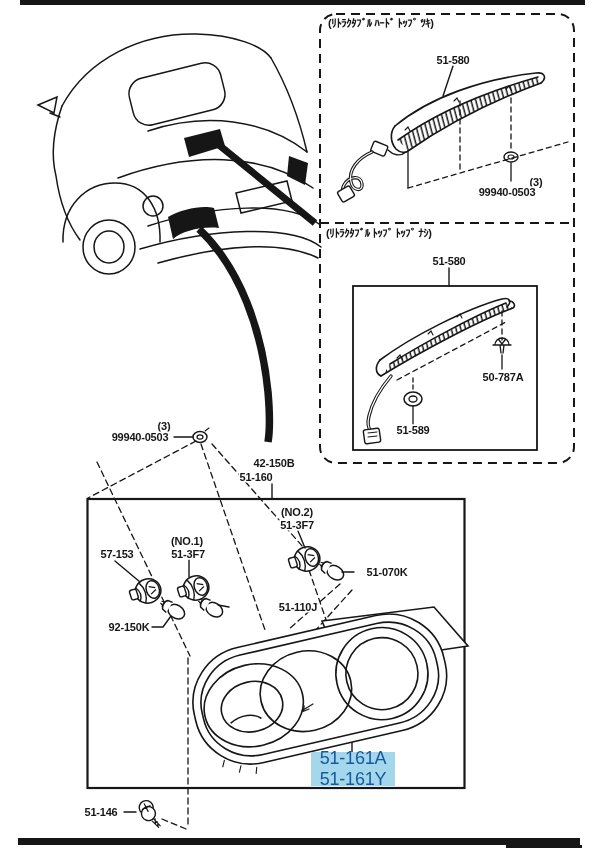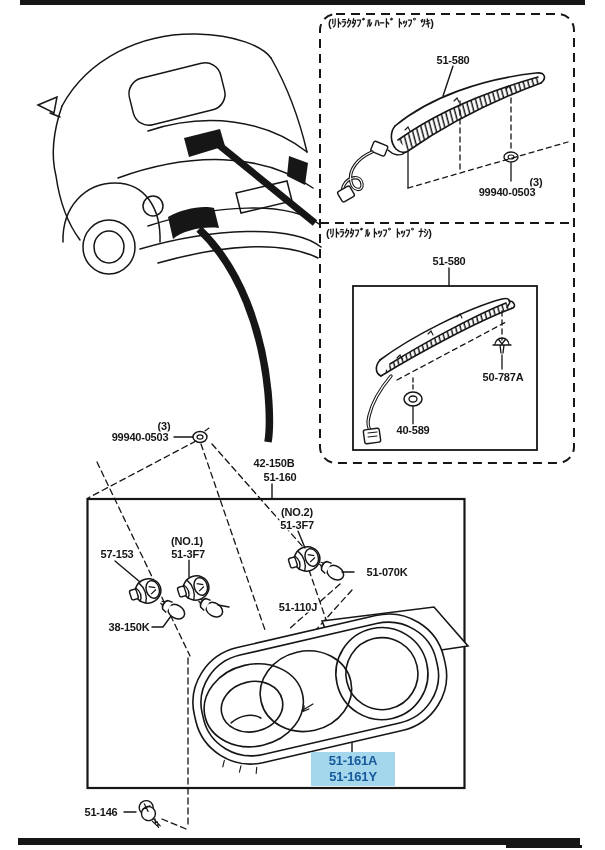--- a/index.html
+++ b/index.html
@@ -19,21 +19,21 @@
   .jp {
     position:absolute; font-size:11px; font-weight:bold; white-space:nowrap;
     letter-spacing:-0.5px; line-height:1; background:#fff;
   }
   .hl-box {
     position:absolute; left:311px; top:752px; width:84px; height:34px;
     background:var(--hl-bg); display:flex; flex-direction:column;
     align-items:center; justify-content:center; gap:1px; cursor:pointer;
   }
   .hl-box .hl-line {
-    font-size:13px; font-weight:bold; color:var(--hl-tx);
+    font-size:18px; font-weight:normal; color:var(--hl-tx);
     line-height:1.1; letter-spacing:-0.2px;
   }
 </style>
 </head>
 <body>
 
 <div id="page">
 
 <svg id="art" width="605" height="850" viewBox="0 0 605 850">
   <defs>
@@ -210,45 +210,45 @@
 <div class="lbl sm" style="left:536px; top:182px;">(3)</div>
 
 <div class="lbl" style="left:507px; top:192px;">99940-0503</div>
 
 <div class="jp" style="left:326px; top:228px;">(ﾘﾄﾗｸﾀﾌﾞﾙ ﾄｯﾌﾟ ﾄｯﾌﾟ ﾅｼ)</div>
 
 <div class="lbl" style="left:449px; top:261px;">51-580</div>
 
 <div class="lbl" style="left:503px; top:377px;">50-787A</div>
 
-<div class="lbl" style="left:413px; top:430px;">40-589</div>
+<div class="lbl" style="left:413px; top:430px;">51-589</div>
 
 <div class="lbl sm" style="left:164px; top:426px;">(3)</div>
 
 <div class="lbl" style="left:140px; top:437px;">99940-0503</div>
 
 <div class="lbl" style="left:274px; top:463px;">42-150B</div>
 
-<div class="lbl" style="left:280px; top:477px;">51-160</div>
+<div class="lbl" style="left:256px; top:477px;">51-160</div>
 
 <div class="lbl sm" style="left:297px; top:512px;">(NO.2)</div>
 
 <div class="lbl" style="left:297px; top:525px;">51-3F7</div>
 
 <div class="lbl" style="left:379px; top:572px;margin-left:8px;">51-070K</div>
 
 <div class="lbl" style="left:117px; top:554px;">57-153</div>
 
 <div class="lbl sm" style="left:187px; top:541px;">(NO.1)</div>
 
 <div class="lbl" style="left:188px; top:554px;">51-3F7</div>
 
 <div class="lbl" style="left:254px; top:607px;margin-left:44px;">51-110J</div>
 
-<div class="lbl" style="left:129px; top:627px;">38-150K</div>
+<div class="lbl" style="left:129px; top:627px;">92-150K</div>
 
 <div class="hl-box">
   <div class="hl-line">51-161A</div>
   <div class="hl-line">51-161Y</div>
 </div>
 
 <div class="lbl" style="left:101px; top:812px;">51-146</div>
 
 </div>
 

